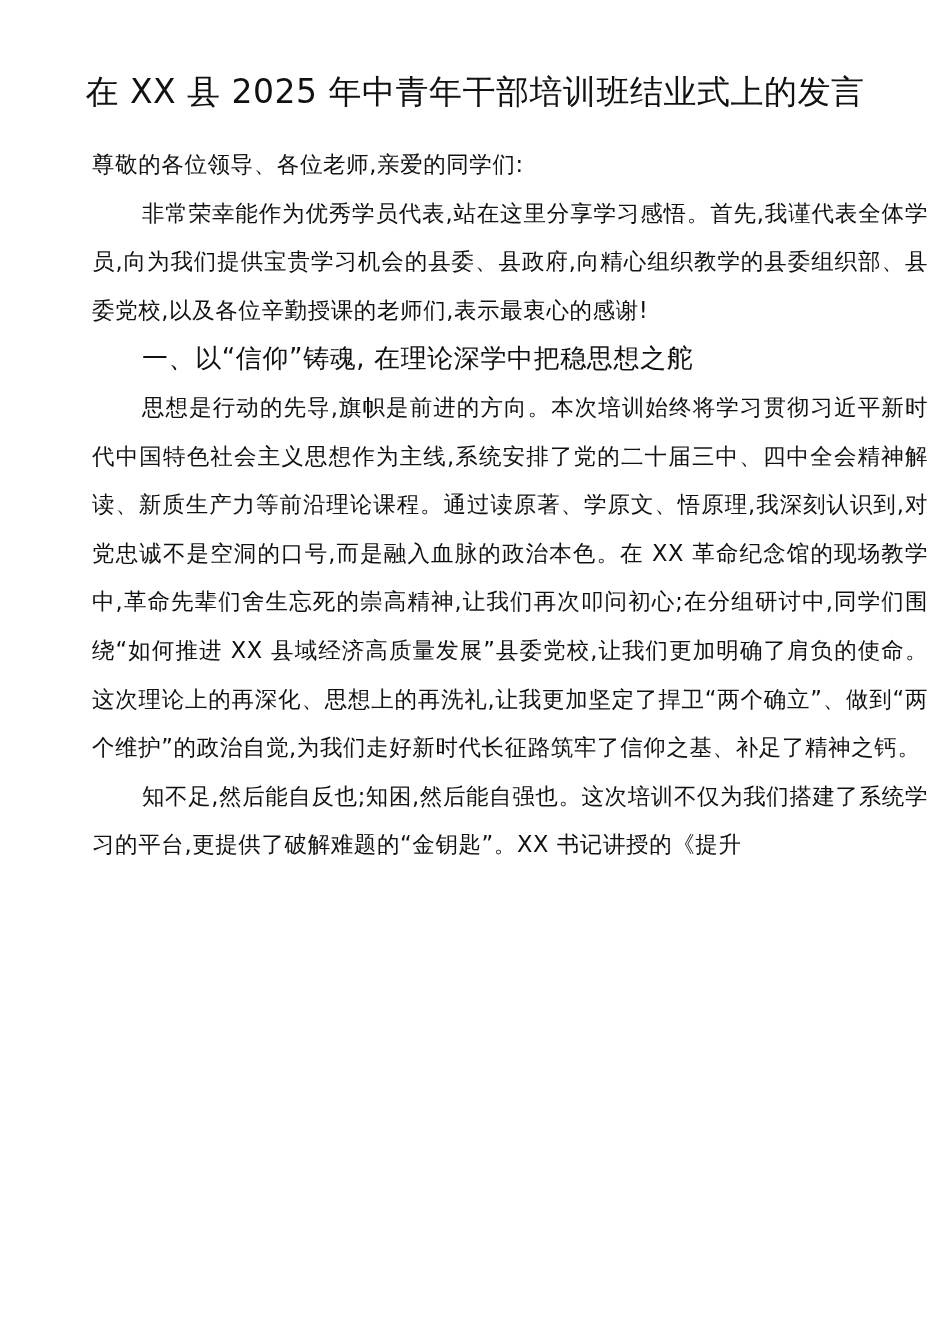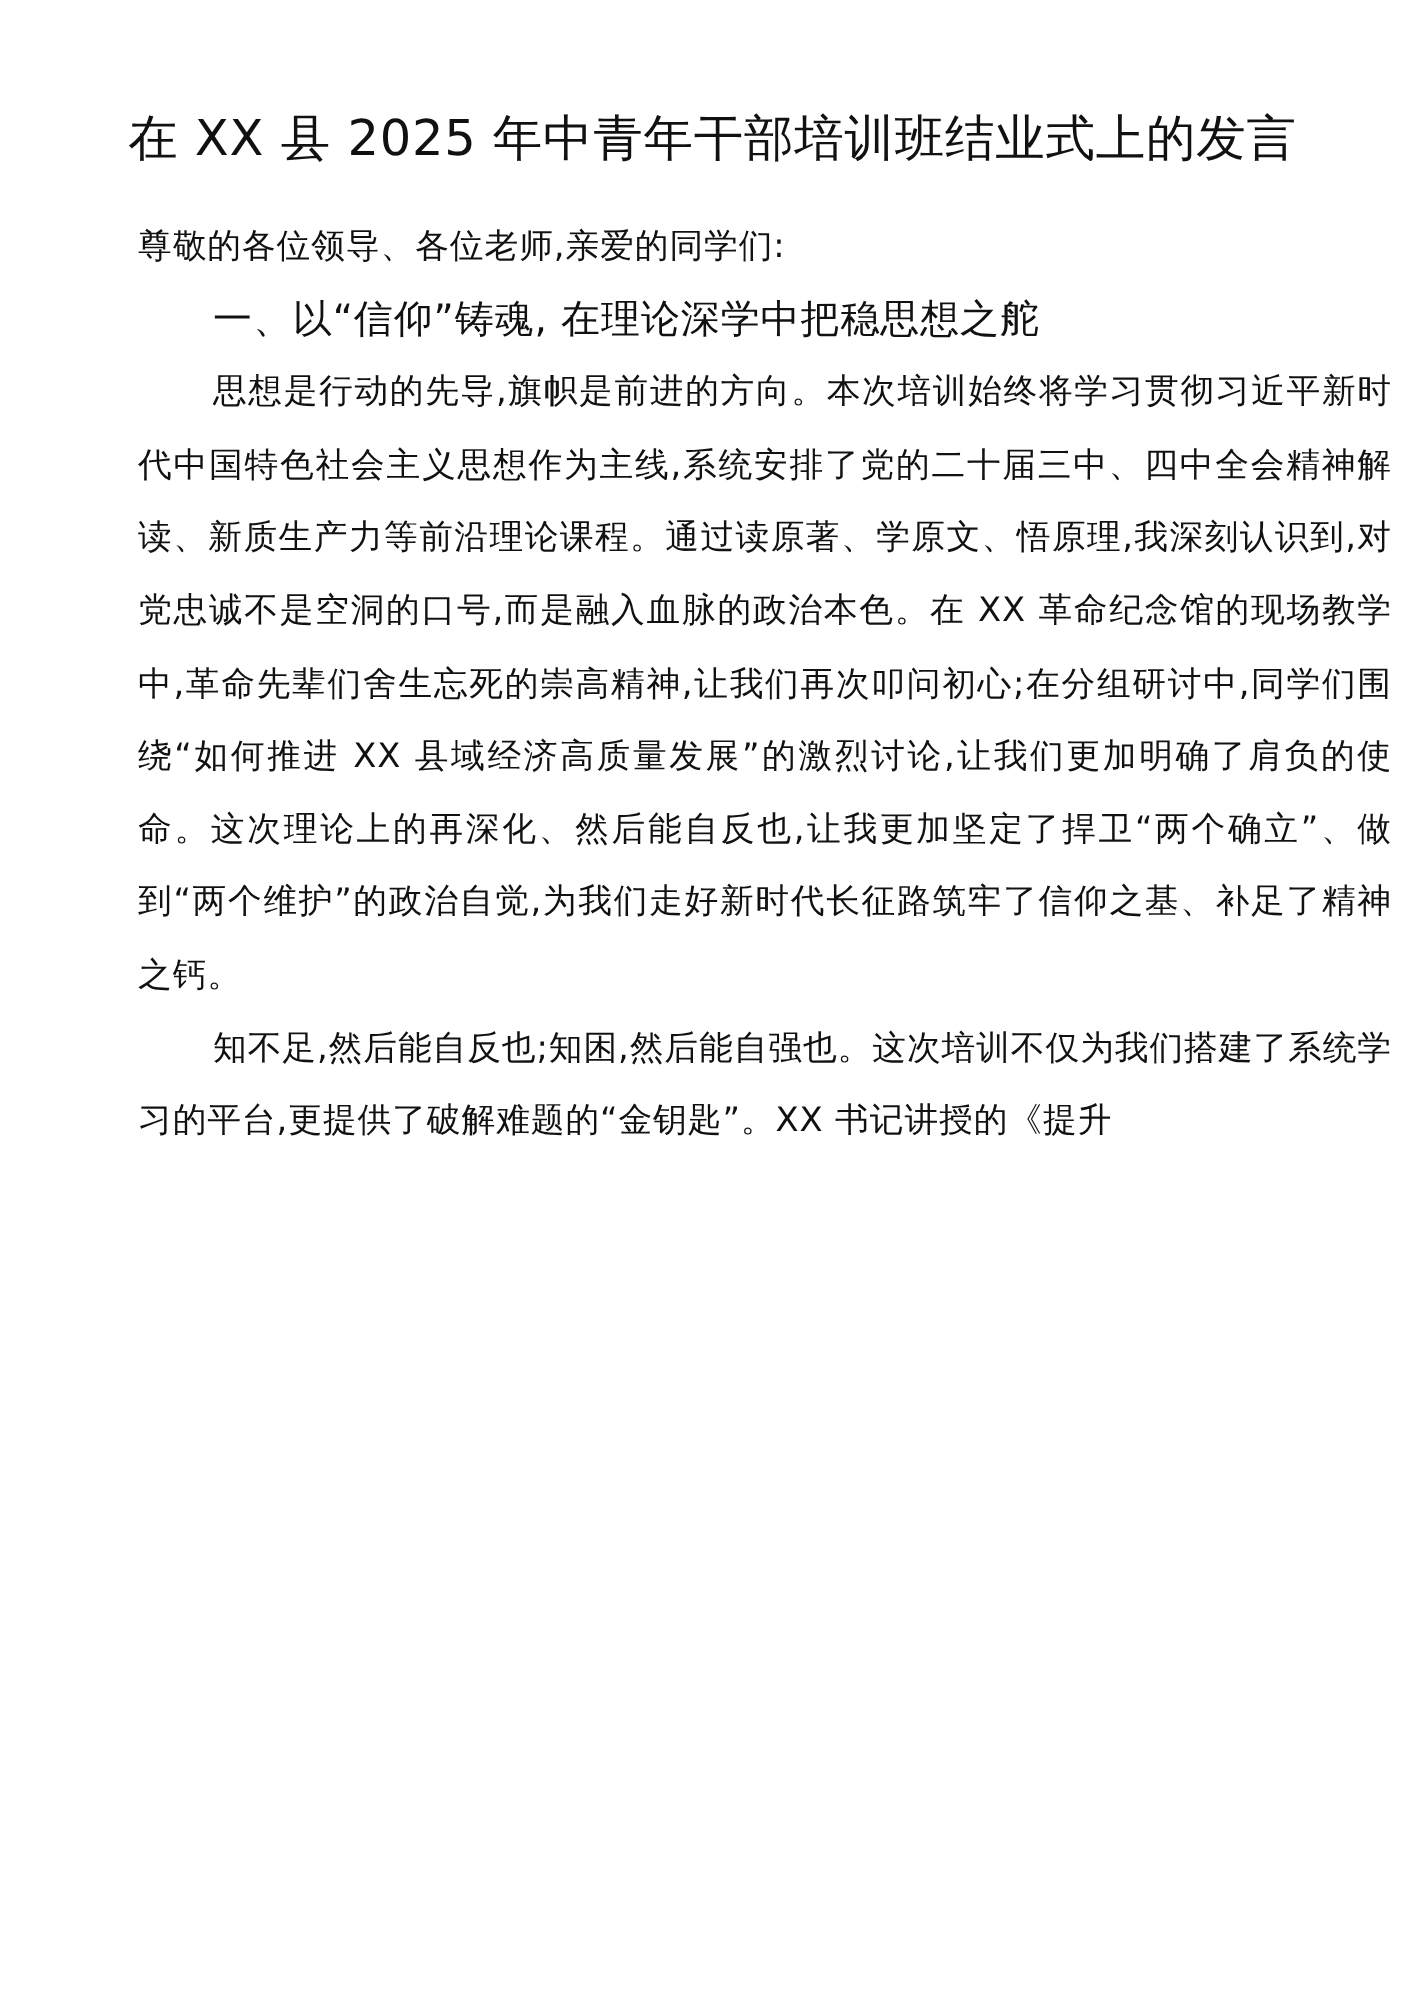--- a/index.html
+++ b/index.html
@@ -25,17 +25,18 @@
   .heading { text-indent: 50px; font-size: 26px; }
 </style>
 </head>
 <body>
 
 <div class="page">
   <div class="title">在 XX 县 2025 年中青年干部培训班结业式上的发言</div>
 
   <div class="body">
     <p class="salutation">尊敬的各位领导、各位老师,亲爱的同学们:</p>
+    <p class="para">非常荣幸能作为优秀学员代表,站在这里分享学习感悟。首先,我谨代表全体学员,向为我们提供宝贵学习机会的县委、县政府,向精心组织教学的县委组织部、县委党校,以及各位辛勤授课的老师们,表示最衷心的感谢!</p>
     <p class="heading">一、以“信仰”铸魂, 在理论深学中把稳思想之舵</p>
-    <p class="para">思想是行动的先导,旗帜是前进的方向。本次培训始终将学习贯彻习近平新时代中国特色社会主义思想作为主线,系统安排了党的二十届三中、四中全会精神解读、新质生产力等前沿理论课程。通过读原著、学原文、悟原理,我深刻认识到,对党忠诚不是空洞的口号,而是融入血脉的政治本色。在 XX 革命纪念馆的现场教学中,革命先辈们舍生忘死的崇高精神,让我们再次叩问初心;在分组研讨中,同学们围绕“如何推进 XX 县域经济高质量发展”的激烈讨论,让我们更加明确了肩负的使命。这次理论上的再深化、然后能自反也,让我更加坚定了捍卫“两个确立”、做到“两个维护”的政治自觉,为我们走好新时代长征路筑牢了信仰之基、补足了精神之钙。</p>
+    <p class="para">思想是行动的先导,旗帜是前进的方向。本次培训始终将学习贯彻习近平新时代中国特色社会主义思想作为主线,系统安排了党的二十届三中、四中全会精神解读、新质生产力等前沿理论课程。通过读原著、学原文、悟原理,我深刻认识到,对党忠诚不是空洞的口号,而是融入血脉的政治本色。在 XX 革命纪念馆的现场教学中,革命先辈们舍生忘死的崇高精神,让我们再次叩问初心;在分组研讨中,同学们围绕“如何推进 XX 县域经济高质量发展”县委党校,让我们更加明确了肩负的使命。这次理论上的再深化、思想上的再洗礼,让我更加坚定了捍卫“两个确立”、做到“两个维护”的政治自觉,为我们走好新时代长征路筑牢了信仰之基、补足了精神之钙。</p>
     <p class="para">知不足,然后能自反也;知困,然后能自强也。这次培训不仅为我们搭建了系统学习的平台,更提供了破解难题的“金钥匙”。XX 书记讲授的《提升</p>
   </div>
 </div>
 
 </body></html>

